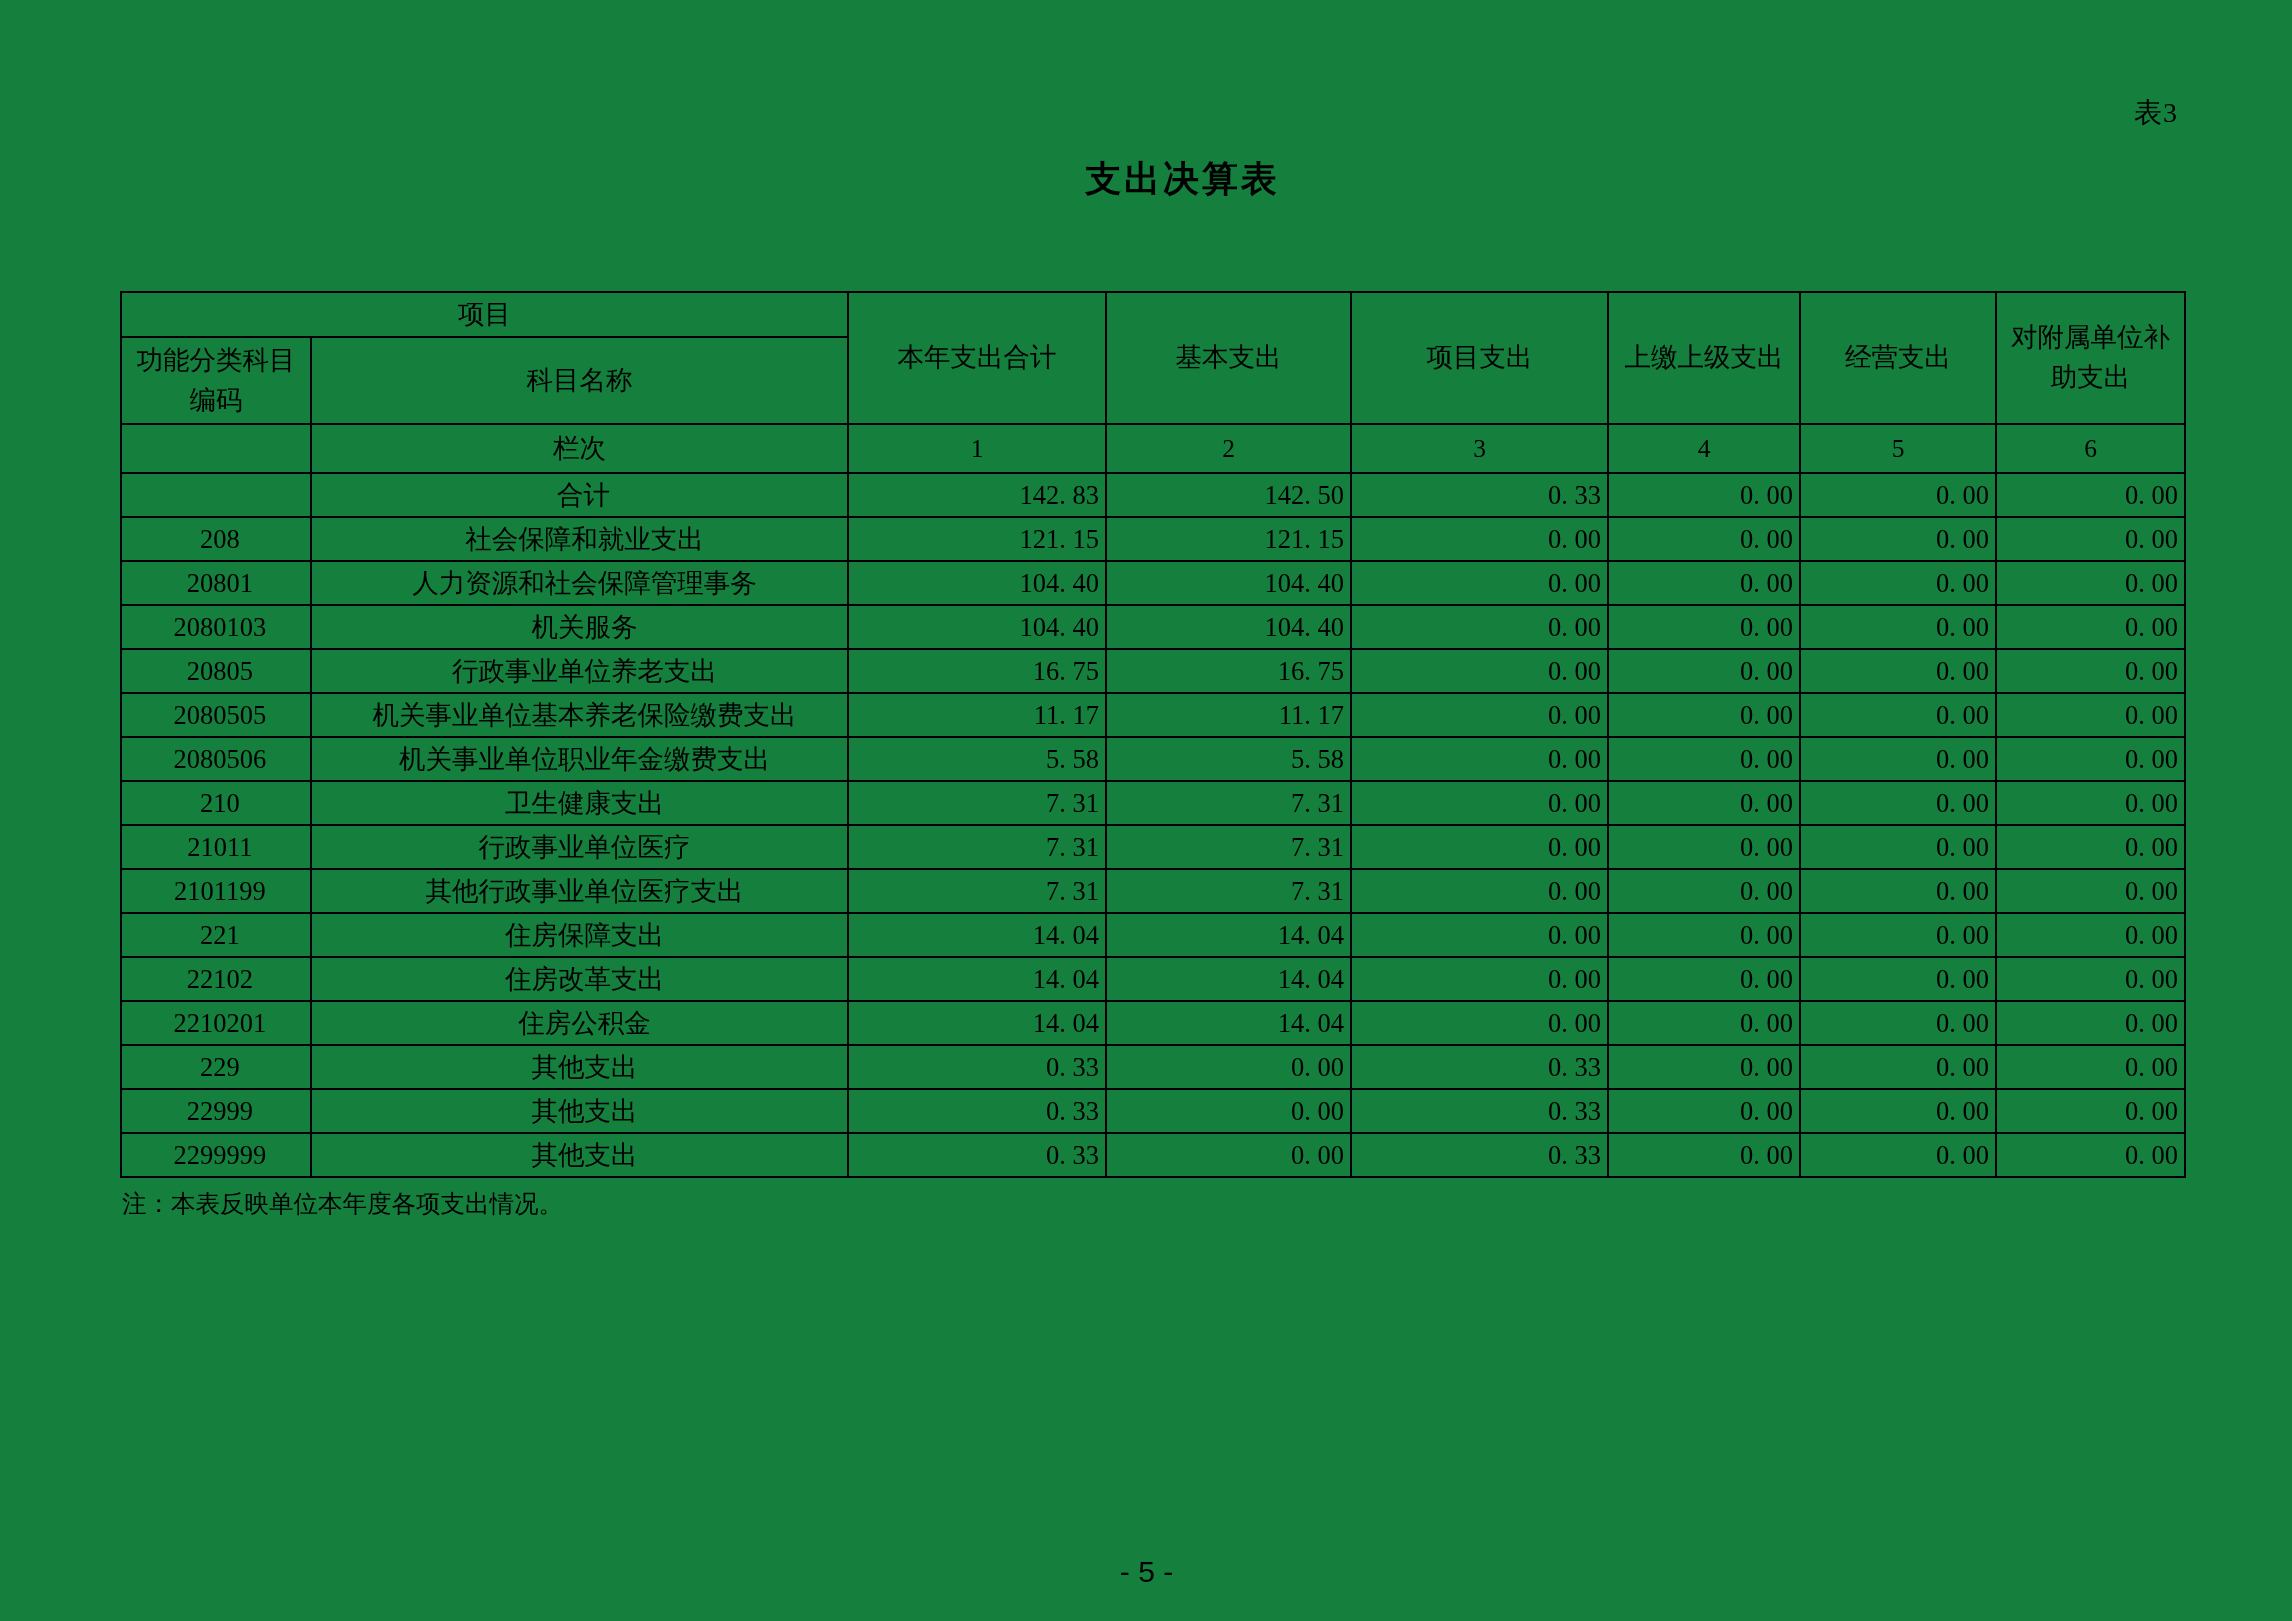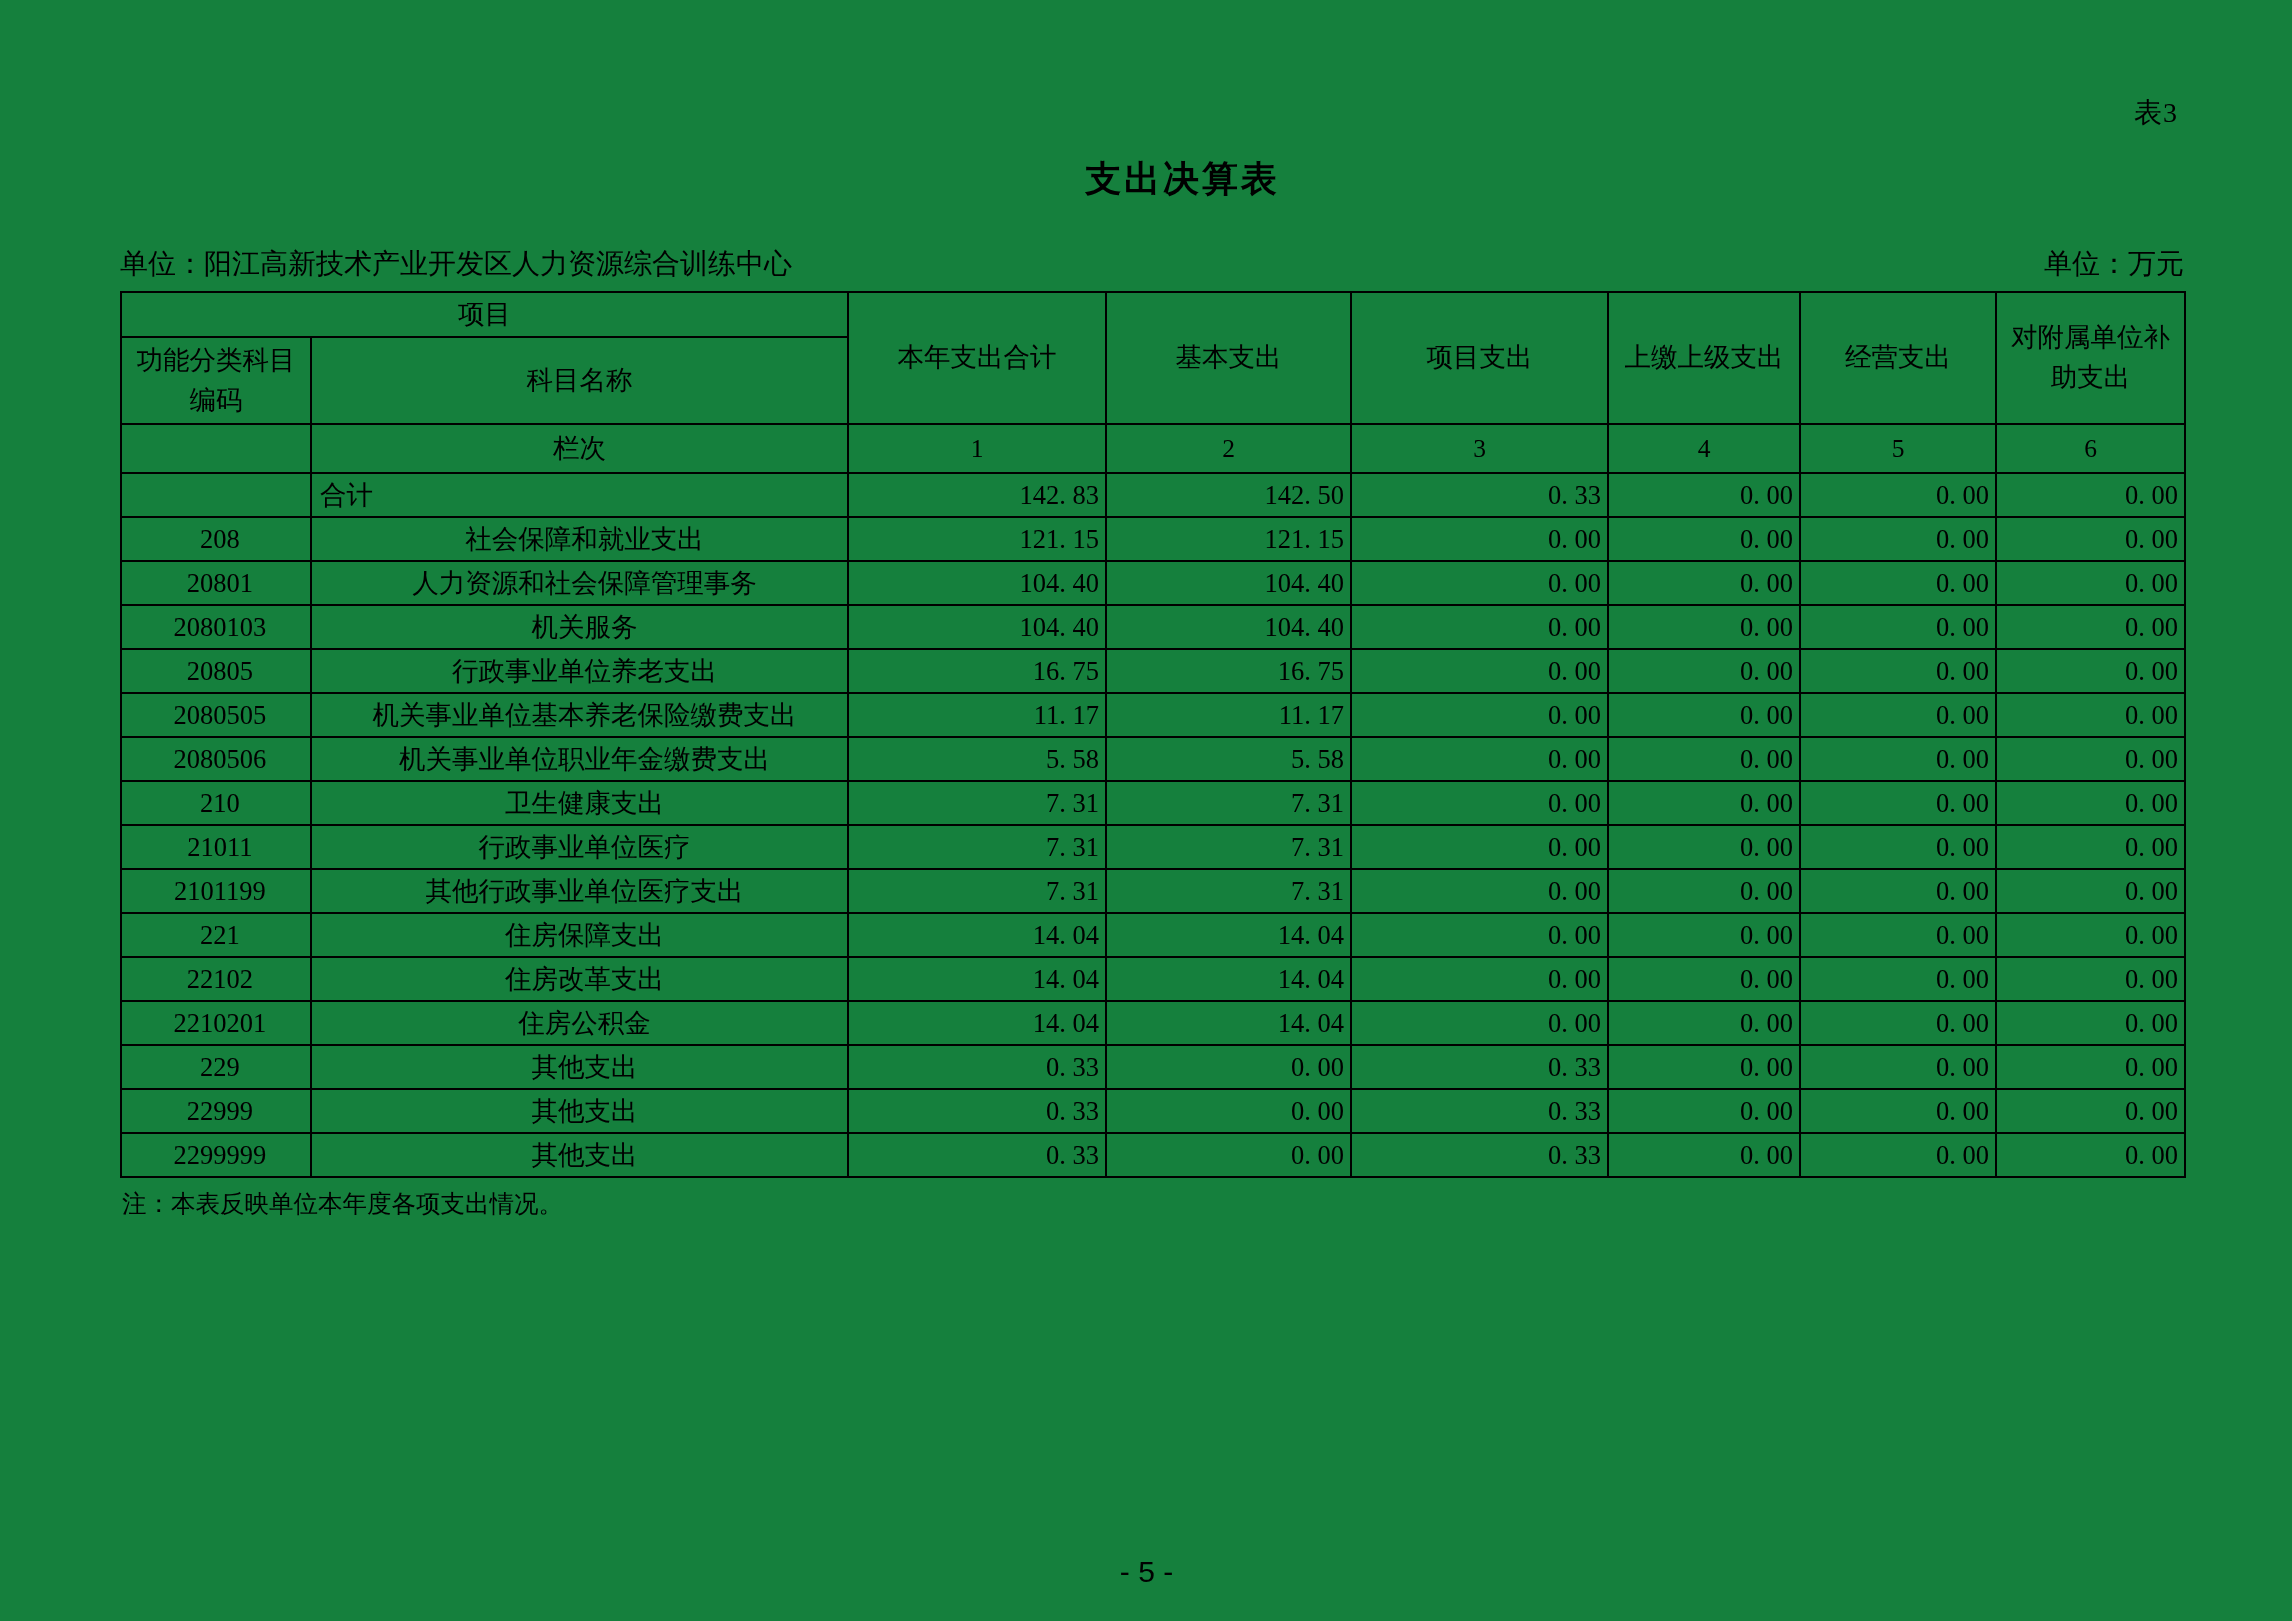--- a/index.html
+++ b/index.html
@@ -44,21 +44,21 @@
   }
   tr.hr1 { height:45px; }
   tr.hr2 { height:87px; }
   tr.hr3 { height:49px; }
   tbody tr { height:44px; }
 
   .hcell { text-align:center; font-size:26.5px; line-height:1.5; padding:0 11.8px; }
   .lanci-num { text-align:center; font-size:25.5px; }
   td.code  { text-align:center; font-size:26.5px; padding-left:7.8px; }
   td.name  { text-align:center; font-size:26.5px; padding-left:9.8px; }
-  td.name.center { text-align:left; padding-left:8px; }
+  td.name.center { text-align:center; padding-left:8px; }
   td.num   { text-align:right; font-size:26.5px; padding-right:5.9px; }
 
   .note {
     position:absolute; left:122px; top:1187px;
     font-size:24.5px;
   }
   .page-num {
     position:absolute; top:1555px; left:0; width:100%;
     text-align:center; font-size:30px;
     font-family:"Liberation Sans","DejaVu Sans",sans-serif;
@@ -66,24 +66,20 @@
 </style>
 </head>
 <body>
 
 <div class="sheet">
 
   <div class="table-tag">表3</div>
 
   <div class="doc-title">支出决算表</div>
 
-  <div class="unit-row">
-    <span>单位：阳江高新技术产业开发区人力资源综合训练中心</span>
-    <span>单位：万元</span>
-  </div>
 
   <table class="fin">
     <colgroup>
       <col style="width:190px">
       <col style="width:537px">
       <col style="width:258px">
       <col style="width:245px">
       <col style="width:257px">
       <col style="width:192px">
       <col style="width:196px">

